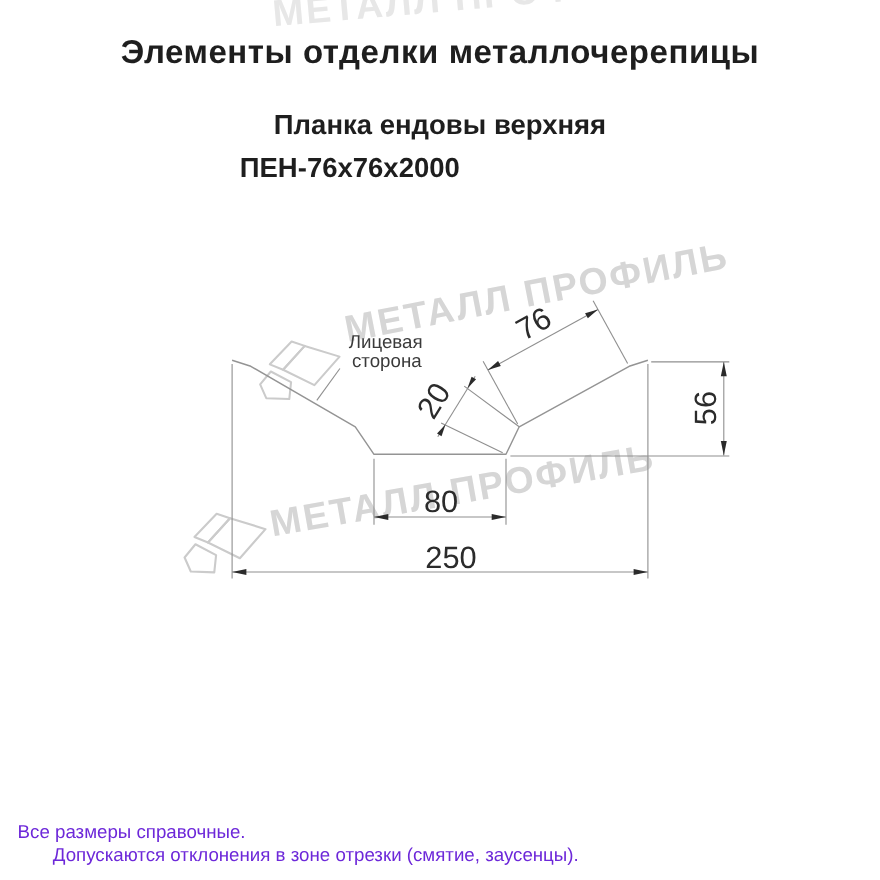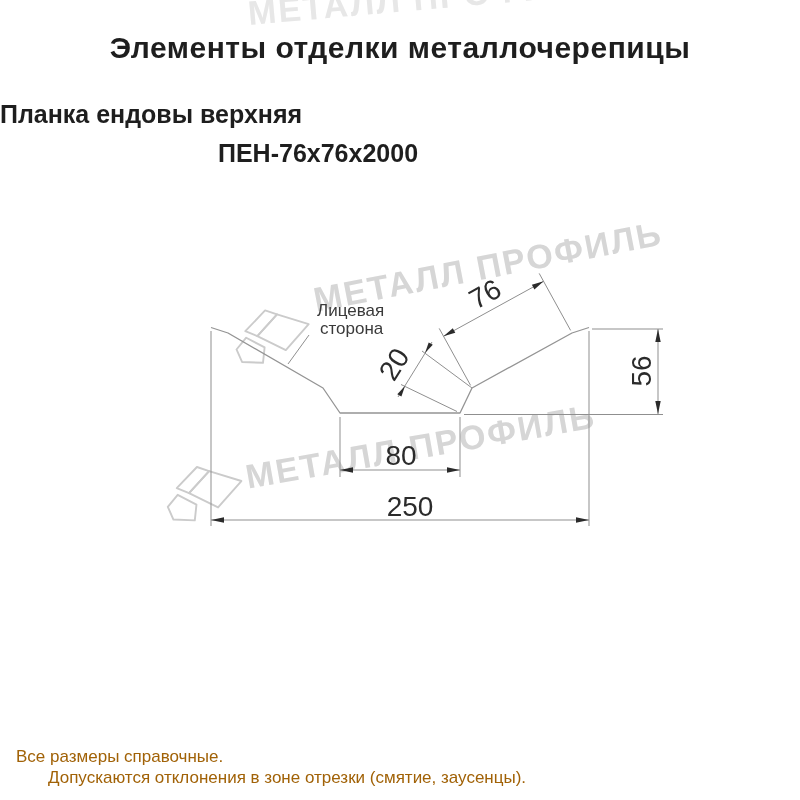--- a/index.html
+++ b/index.html
@@ -19,21 +19,21 @@
     overflow:hidden;
     font-family:"Liberation Sans","DejaVu Sans",sans-serif;
     color:var(--ink);
   }
   
   .title{
     position:absolute;top:31px;left:0;width:800px;text-align:center;
     font-size:30px;font-weight:bold;letter-spacing:.5px;color:var(--ink);z-index:3;
   }
   .subtitle{
-    position:absolute;top:100px;left:0;width:800px;text-align:left;
+    position:absolute;top:100px;left:0;width:800px;text-align:center;
     font-size:25px;font-weight:bold;color:var(--ink);z-index:3;
   }
   .model{
     position:absolute;top:139px;left:0;width:636px;text-align:center;
     font-size:25px;font-weight:bold;color:var(--ink);z-index:3;
   }
   
   .wm-text{
     position:absolute;white-space:nowrap;
     font-size:34px;font-weight:bold;letter-spacing:2px;
@@ -52,21 +52,21 @@
     font-family:"Liberation Sans","DejaVu Sans",sans-serif;
     font-size:28px;
   }
   .labeltxt{
     fill:var(--label-ink);
     font-family:"Liberation Sans","DejaVu Sans",sans-serif;
     font-size:17px;
   }
   
   .footer-line{
-    position:absolute;left:16px;font-size:17px;color:#a16207;z-index:3;
+    position:absolute;left:16px;font-size:17px;color:#6d28d9;z-index:3;
   }
   .footer-line.l1{top:747px;}
   .footer-line.l2{top:768px;margin-left:32px;}
 </style>
 </head>
 <body>
 
 <div class="page">
 
   <div class="wm-text top" style="left:248px;top:-6px;transform:rotate(-5deg);">МЕТАЛЛ ПРОФИЛЬ</div>

